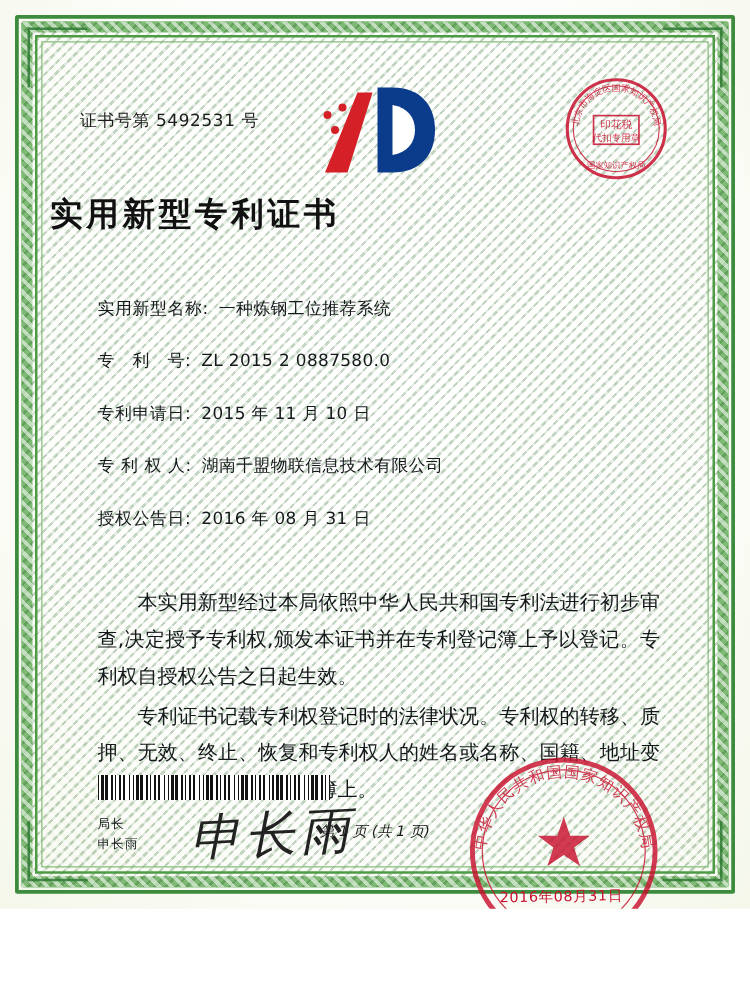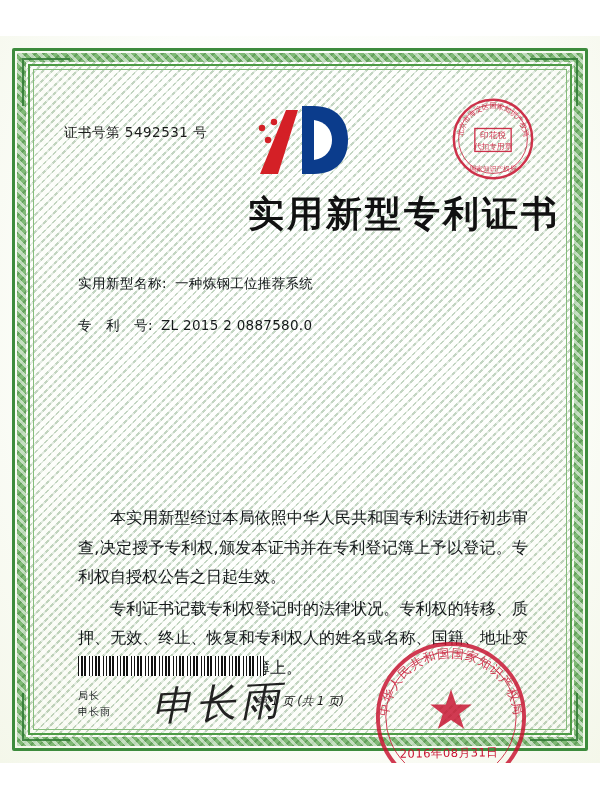--- a/index.html
+++ b/index.html
@@ -17,21 +17,20 @@
   
   .cert {
     position: relative;
     width: 600px;
     height: 727px;
     background:
       radial-gradient(ellipse at 50% 40%, #ffffff 0%, #fdfefb 55%, #f4f7ea 100%),
       #fbfcf6;
     box-sizing: border-box;
     overflow: hidden;
-    margin-top: 36px;
   }
 
   
   .border-outer {
     position: absolute;
     left: 12px; top: 12px; right: 12px; bottom: 12px;
     border: 3px solid #3d8b3d;
     border-radius: 2px;
   }
   .border-mid {
@@ -109,22 +108,22 @@
     right: 24px;
     top: 18px;
     width: 86px;
     height: 86px;
   }
 
   .title {
     position: absolute;
     top: 112px;
     left: 0; right: 0;
-    text-align: right;
-    font-size: 36px;
+    text-align: left;
+    font-size: 26px;
     letter-spacing: 3px;
     font-weight: bold;
     color: #111;
     font-family: "DejaVu Sans", "Liberation Sans", sans-serif;
   }
 
   
   .fields {
     position: absolute;
     top: 196px;
@@ -291,20 +290,32 @@
 
     <div class="fields">
       <div class="field-row">
         <span class="field-label">实用新型名称:</span>
         <span class="field-value">一种炼钢工位推荐系统</span>
       </div>
       <div class="field-row">
         <span class="field-label">专　利　号:</span>
         <span class="field-value">ZL 2015 2 0887580.0</span>
       </div>
+      <div class="field-row">
+        <span class="field-label">专利申请日:</span>
+        <span class="field-value">2015 年 11 月 10 日</span>
+      </div>
+      <div class="field-row">
+        <span class="field-label">专 利 权 人:</span>
+        <span class="field-value">湖南千盟物联信息技术有限公司</span>
+      </div>
+      <div class="field-row">
+        <span class="field-label">授权公告日:</span>
+        <span class="field-value">2016 年 08 月 31 日</span>
+      </div>
     </div>
 
     <div class="paragraphs">
       <p>本实用新型经过本局依照中华人民共和国专利法进行初步审查,决定授予专利权,颁发本证书并在专利登记簿上予以登记。专利权自授权公告之日起生效。</p>
       <p>专利证书记载专利权登记时的法律状况。专利权的转移、质押、无效、终止、恢复和专利权人的姓名或名称、国籍、地址变更等事项记载在专利登记簿上。</p>
     </div>
 
     <div class="barcode"></div>
 
     <div class="sig-block">

